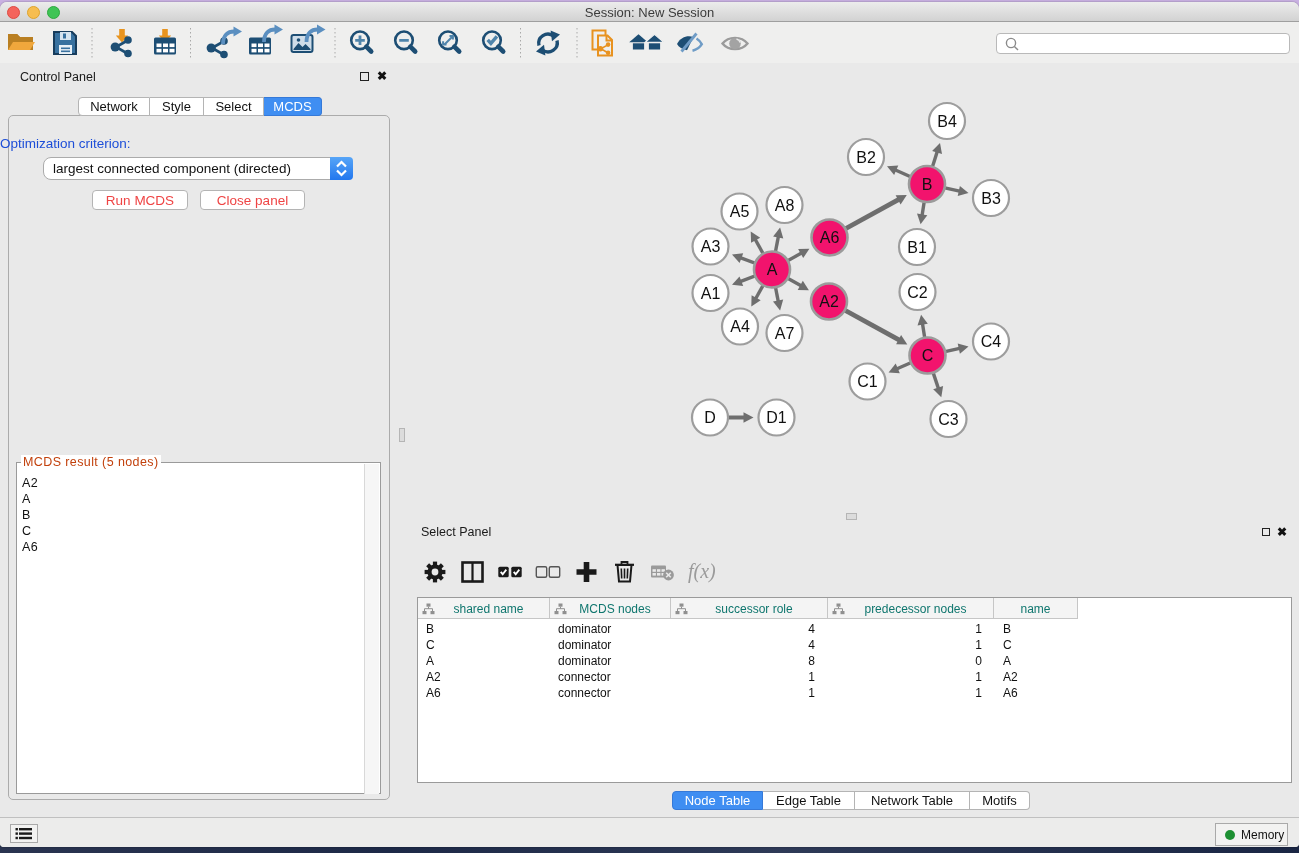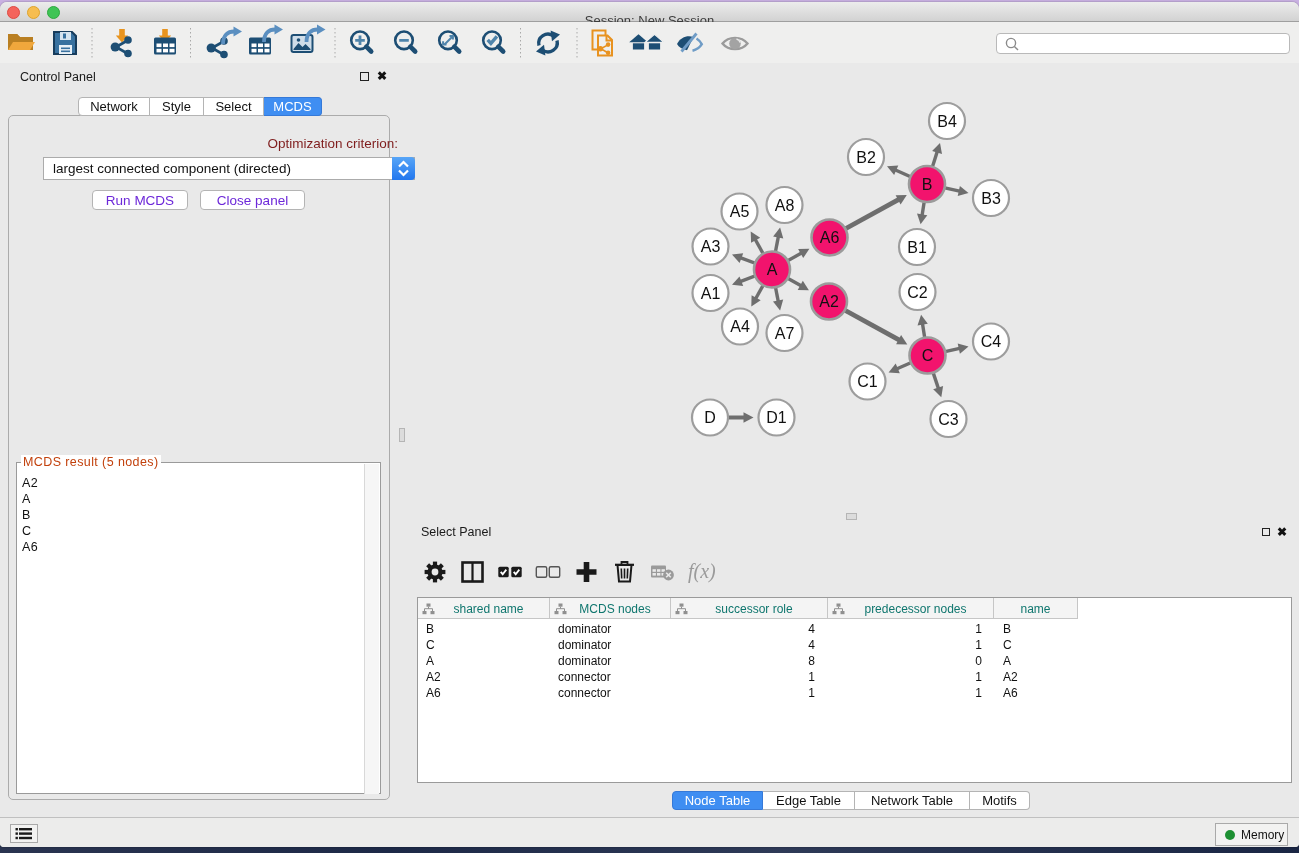--- a/index.html
+++ b/index.html
@@ -6,37 +6,37 @@
   background:linear-gradient(180deg,#c9b1e2 0%,#bfa5dd 100%); }
 #deskbottom { position:absolute; left:0; right:0; bottom:0; height:10px;
   background:linear-gradient(90deg,#2a3450,#1d2947 30%,#2e3a57 60%,#1a2644); }
 #appwin { position:absolute; left:0; top:2px; width:1299px; height:845px;
   border-radius:7px 7px 4px 4px; overflow:hidden; background:#e9e9e9;
   box-shadow:0 0 2px rgba(0,0,0,.4); }
 #inner { position:absolute; left:0; top:-2px; width:1299px; height:853px; }
 #titlebar { position:absolute; left:0; top:1.5px; width:100%; height:20.5px;
   background:linear-gradient(180deg,#ececec,#d2d2d2); border-bottom:1px solid #9f9f9f; }
 .tl { position:absolute; top:4px; width:13px; height:13px; border-radius:50%; }
-#title { position:absolute; top:11px; width:100%; text-align:center; font-size:13px; color:#3c3c3c; }
+#title { position:absolute; top:3px; width:100%; text-align:center; font-size:13px; color:#3c3c3c; }
 #toolbar { position:absolute; left:0; top:22px; width:100%; height:41px; background:#efefee; }
 #searchbox { position:absolute; left:996px; top:33px; width:294px; height:21px;
   background:#fff; border:1px solid #b9b9b9; border-radius:4px; }
 .ptitle { position:absolute; font-size:12.5px; color:#1a1a1a; }
 .winbtn { position:absolute; width:9px; height:9px; border:1.6px solid #222; }
 .winx { position:absolute; font-size:12px; font-weight:bold; color:#111; }
 .seg { position:absolute; display:flex; }
 .seg span { display:block; height:100%; background:#fff; border:1px solid #b4b4b4;
   border-left:none; font-size:13px; color:#111; text-align:center; }
 .seg span:first-child { border-left:1px solid #b4b4b4; border-radius:4px 0 0 4px; }
 .seg span:last-child { border-radius:0 4px 4px 0; }
 .seg span.sel { background:#3f8ef2; border-color:#3579d8; color:#fff; }
 #tabpane { position:absolute; left:8px; top:115px; width:382px; height:685px;
   border:1px solid #ababab; border-radius:5px; background:#e9e9e9; }
 .btn { position:absolute; background:#fff; border:1px solid #b4b4b4; border-radius:4px;
-  font-size:13.5px; color:#6d28d9; text-align:center; }
+  font-size:13.5px; color:#ef4444; text-align:center; }
 #mcdsbox { position:absolute; left:16px; top:462px; width:365px; height:332px;
   background:#fff; border:1px solid #9a9a9a; }
 #mcdslegend { position:absolute; left:21px; top:455px; background:#fff; padding:0 2px;
   font-size:12.5px; color:#c2410c; letter-spacing:0.4px; }
 #mcdslist { position:absolute; left:22px; top:475px; font-size:12.5px; color:#111; line-height:16px; letter-spacing:0.3px; }
 #mcdsscroll { position:absolute; right:1px; top:1px; width:15px; height:330px;
   background:#f6f6f6; border-left:1px solid #d8d8d8; }
 #netwin { position:absolute; left:405px; top:64px; width:894px; height:449px;
   background:#fff; border:1px solid #8f8f8f; border-left:1px solid #7195c4;
   border-radius:6px 6px 0 0; }
@@ -255,22 +255,22 @@
 <div class="ptitle" style="left:20px;top:70px">Control Panel</div>
 <div class="winbtn" style="left:360px;top:72px"></div>
 <div class="winx" style="left:377px;top:69px">✖</div>
 <div id="tabpane"></div>
 <div class="seg" style="left:78px;top:97px;height:19px;">
 <span style="width:72px;line-height:18px" class="">Network</span>
 <span style="width:54px;line-height:18px" class="">Style</span>
 <span style="width:60px;line-height:18px" class="">Select</span>
 <span style="width:58px;line-height:18px" class="sel">MCDS</span>
 </div>
-<div style="position:absolute;left:0;top:136px;width:398px;text-align:right;font-size:13.5px;color:#7f1d1d">Optimization criterion:</div>
-<div style="position:absolute;left:43px;top:157px;width:372px;height:23px;background:#fff;border:1px solid #ababab;border-radius:0;">
+<div style="position:absolute;left:0;top:136px;width:398px;text-align:left;font-size:13.5px;color:#1d4ed8">Optimization criterion:</div>
+<div style="position:absolute;left:43px;top:157px;width:310px;height:23px;background:#fff;border:1px solid #ababab;border-radius:8px;">
         <span style="position:absolute;left:9px;top:3px;font-size:13.5px;color:#111">largest connected component (directed)</span>
         <div style="position:absolute;right:-1px;top:-1px;width:23px;height:23px;background:linear-gradient(180deg,#57a5f7,#2277ee);border-radius:0 4px 4px 0;"><svg width="23" height="23" viewBox="0 0 23 23">
             <path d="M7,9.5 L11.5,5 L16,9.5" fill="none" stroke="#fff" stroke-width="2.2"></path>
             <path d="M7,13.5 L11.5,18 L16,13.5" fill="none" stroke="#fff" stroke-width="2.2"></path>
           </svg></div>
       </div>
 <div class="btn" style="left:92px;top:190px;width:96px;height:20px;line-height:19px">Run MCDS</div>
 <div class="btn" style="left:200px;top:190px;width:105px;height:20px;line-height:19px">Close panel</div>
 <div id="mcdsbox">
         <div id="mcdsscroll"></div>

